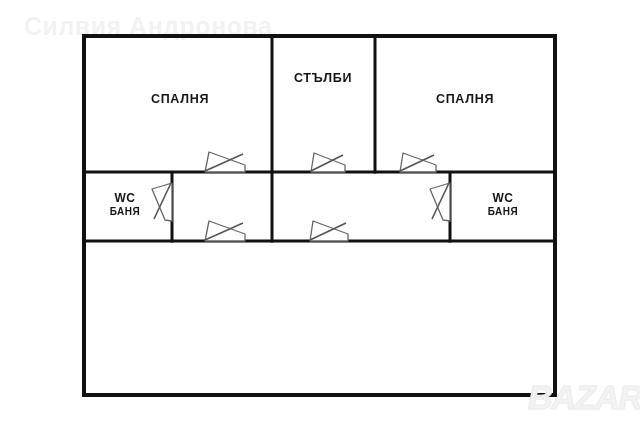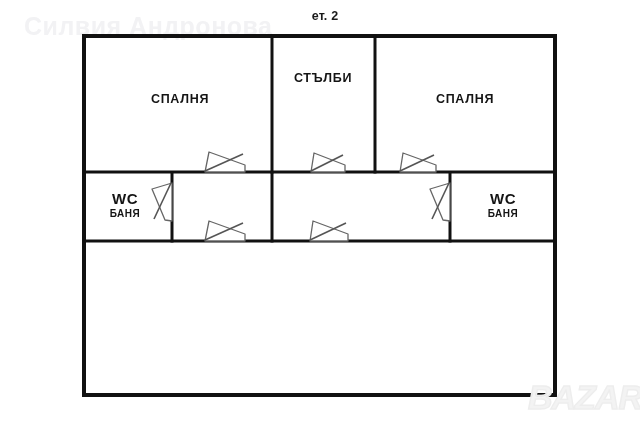--- a/index.html
+++ b/index.html
@@ -50,21 +50,21 @@
     font-size: 12.5px;
     letter-spacing: 0.7px;
   }
   .room-label .rl-sub {
     display: block;
     font-size: 10px;
     letter-spacing: 0.5px;
     margin-top: 1px;
   }
   .room-label.wc .rl-main {
-    font-size: 15px;
+    font-size: 12px;
     letter-spacing: 0.4px;
   }
   .watermark-name {
     position: absolute;
     left: 24px;
     top: 12px;
     font-size: 25px;
     font-weight: bold;
     color: #f2f2f4;
     letter-spacing: 0.5px;
@@ -88,21 +88,20 @@
     white-space: nowrap;
   }
 </style>
 </head>
 <body>
 
 <div id="plan-root">
 
   <div class="watermark-name">Силвия Андронова</div>
 
-  <div class="floor-label">ет. 2</div>
 
   <svg id="plan-svg" viewBox="0 0 640 426">
 
     <g>
       <rect x="84" y="36" width="471" height="359" fill="none" stroke="#111111" stroke-width="4"></rect>
     </g>
 
     <g stroke="#111111" stroke-width="3" stroke-linecap="square">
       <line x1="272" y1="37" x2="272" y2="172"></line>
       <line x1="375" y1="37" x2="375" y2="172"></line>

